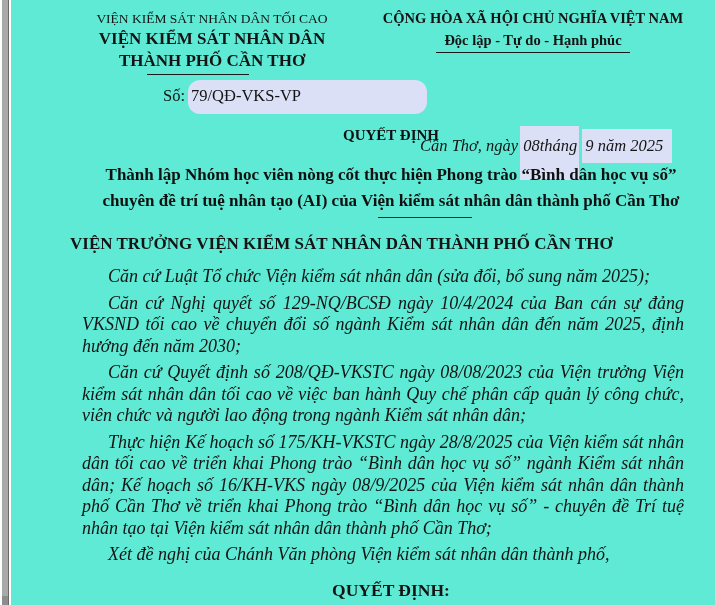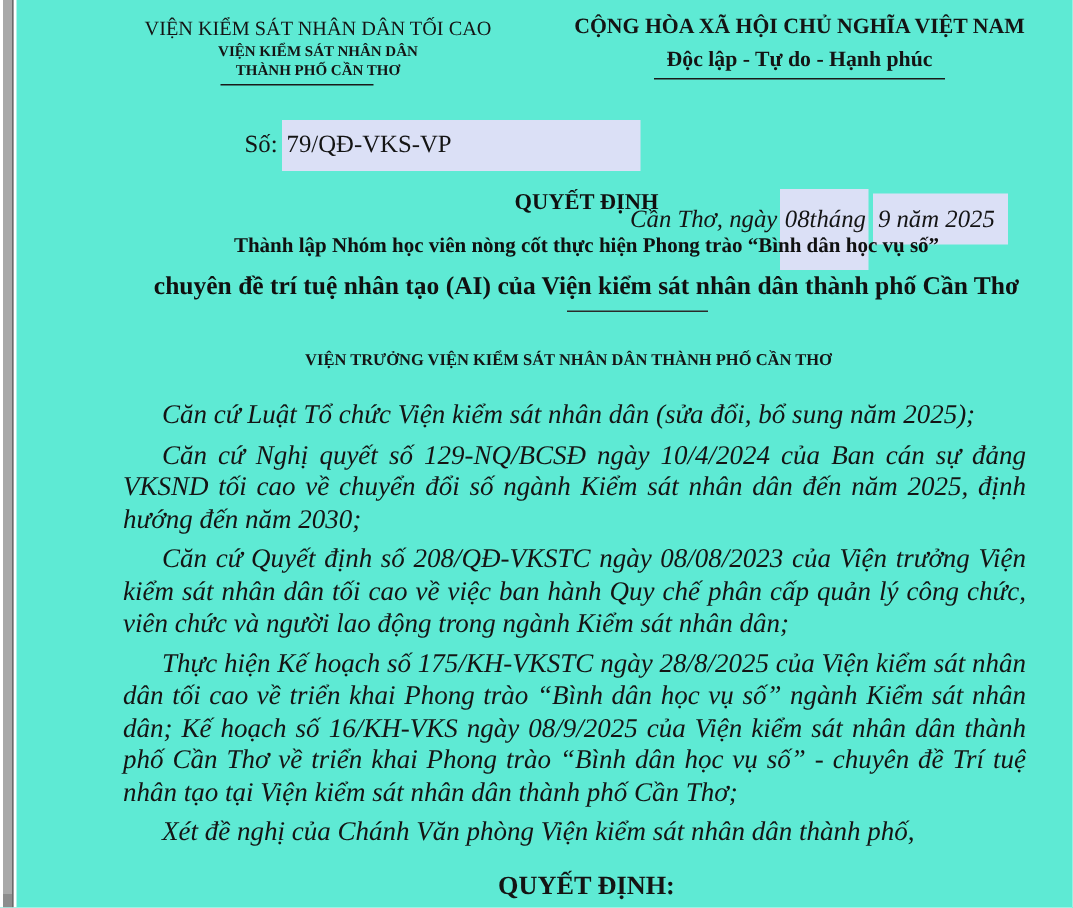--- a/index.html
+++ b/index.html
@@ -15,46 +15,46 @@
 
   
   .edge { position:absolute; left:0; top:0; width:11px; height:605px; background:#ffffff; }
   .edge-bar { position:absolute; left:2px; top:0; width:7px; height:605px;
               background:#a9a9a9; border-right:1px solid #6a6a6a; box-sizing:border-box; }
   .edge-bar-dark { position:absolute; left:2px; bottom:0; width:6px; height:9px; background:#8d8d8d; }
 
   
   .org { position:absolute; left:66px; top:10px; width:292px; text-align:center; line-height:1.3; }
   .org-parent { font-size:13.5px; }
-  .org-name { font-size:10px; font-weight:bold; }
+  .org-name { font-size:17px; font-weight:bold; }
   .org-rule { width:102px; height:0; border-top:1.6px solid #1a1a1a; margin:2px auto 0; position:relative; left:-14px; }
 
   .national { position:absolute; left:358px; top:9px; width:350px; text-align:center; line-height:1.3; }
   .nat-1 { font-size:14.5px; font-weight:bold; }
   .nat-2 { font-size:14.5px; font-weight:bold; display:inline-block;
            border-bottom:1.6px solid #1a1a1a; padding:0 8px 2px; margin-top:3px; }
 
   
   .number-line { position:absolute; left:163px; top:80px; font-size:16.5px; white-space:nowrap; }
   .field { background:#dbe0f6; }
-  .number-field { display:inline-block; padding:6px 126px 8px 3px; margin-left:3px; }
+  .number-field { display:inline-block; padding:6px 126px 8px 3px; margin-left:3px;border-radius:12px; }
 
   .date-line { position:absolute; left:420px; top:81px; font-size:16.5px; font-style:italic; white-space:nowrap; }
   .date-field-1 { display:inline-block; padding:10px 2px 24px 3px; margin-left:2px; }
   .date-field-2 { display:inline-block; padding:7px 9px 7px 3px; margin-left:3px;margin-top:48px; }
 
   
   .title { position:absolute; left:82px; top:127px; width:618px; text-align:center; font-weight:bold; color:#101010; }
   .title-heading { font-size:15px; }
-  .title-sub1 { font-size:14px; margin-top:9px; line-height:24px; }
+  .title-sub1 { font-size:17px; margin-top:19px; line-height:24px; }
   .title-sub2 { font-size:17px; margin-top:2px; line-height:24px; }
   .title-rule { width:94px; height:0; border-top:1.6px solid #2a2a2a; margin:4px 0 0 296px; }
 
-  .authority { position:absolute; left:70px; top:234px; width:618px; text-align:center;
-               font-weight:bold; font-size:11px; white-space:nowrap; }
+  .authority { position:absolute; left:70px; top:234px; width:618px; 
+               font-weight:bold; font-size:17px; white-space:nowrap; }
 
   
   .body-text { position:absolute; left:82px; top:266px; width:618px;
                font-size:18px; font-style:italic; line-height:21.5px; text-align:justify; }
   .body-text p { margin:0 16px 5px 0; text-indent:26px; }
 
   .closing { position:absolute; left:82px; top:580px; width:618px; text-align:center;
              font-weight:bold; font-size:17.5px; }
 </style>
 </head>

